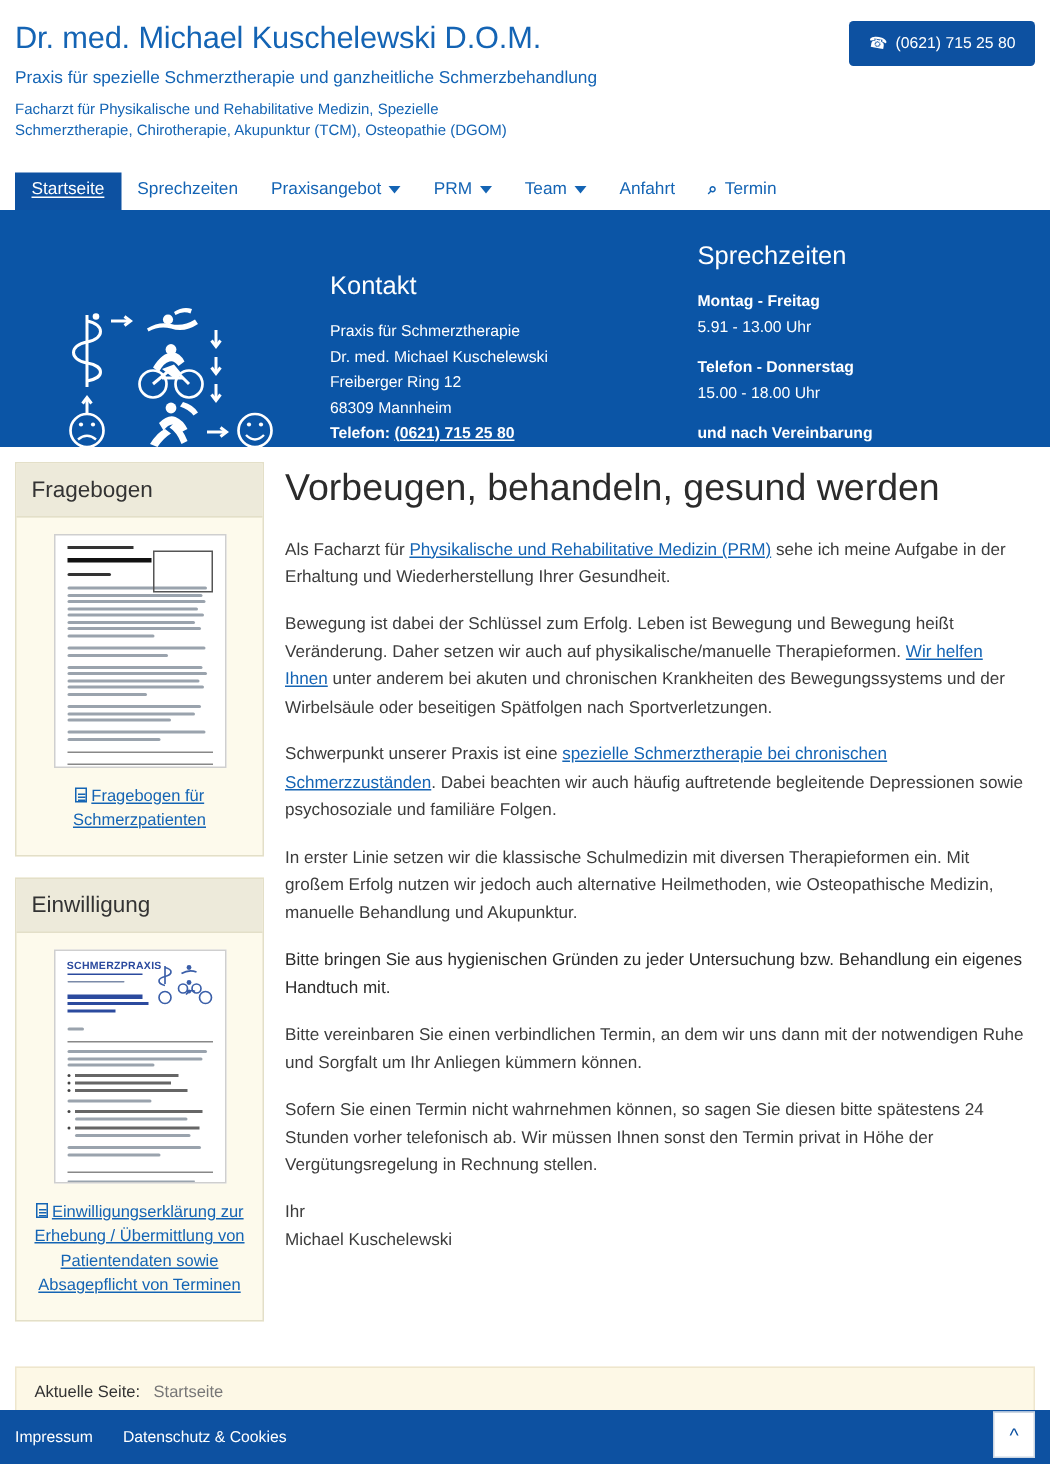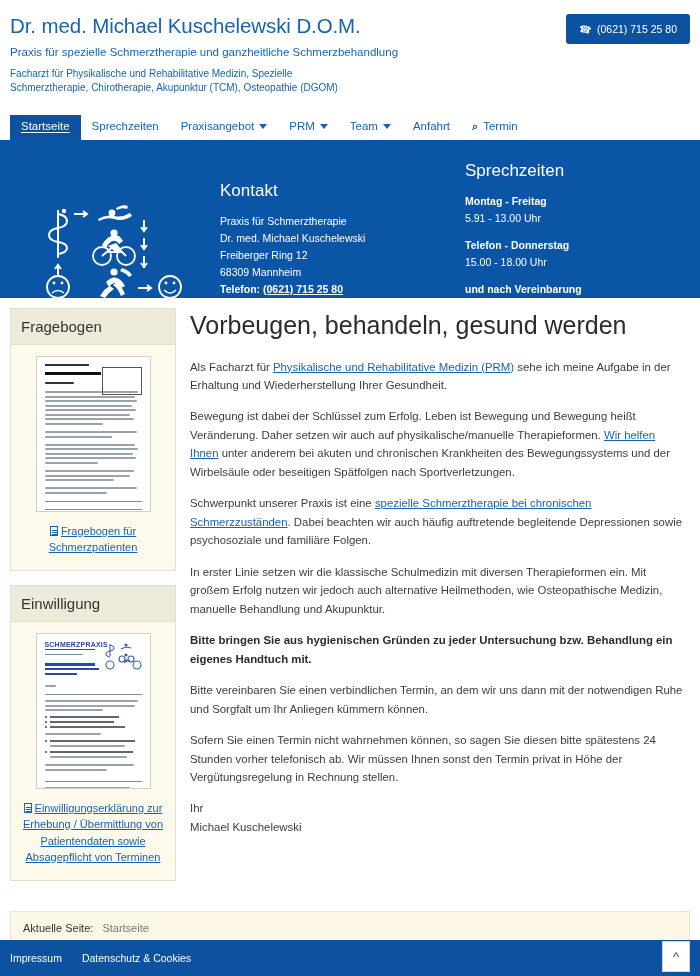--- a/index.html
+++ b/index.html
@@ -200,21 +200,21 @@
     color: #2b2b2b;
     margin-bottom: 18px;
     line-height: 1.2;
   }
   .content p {
     font-size: 11.4px;
     line-height: 1.62;
     color: #3c3c3c;
     margin-bottom: 13px;
   }
-  .content p.bold { font-weight: bold; color: #2b2b2b; margin-top: 10px; }
+  .content p.bold { font-weight: normal; color: #2b2b2b; margin-top: 10px; }
   .content a { color: #1464b4; text-decoration: underline; }
 
   
   .breadcrumb {
     margin: 16px 10px 0 10px;
     background: #fdf8e6;
     border: 1px solid #eee6cd;
     padding: 10px 12px;
     font-size: 11px;
     color: #555;

